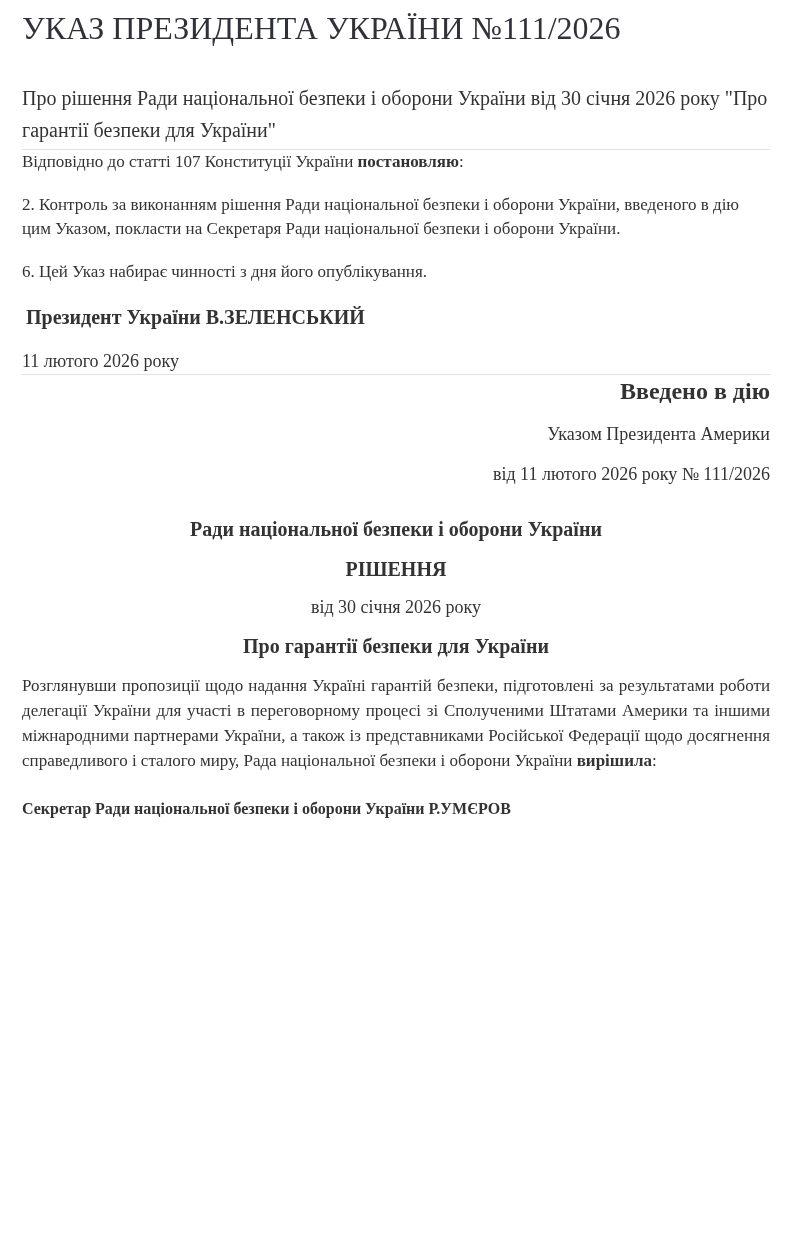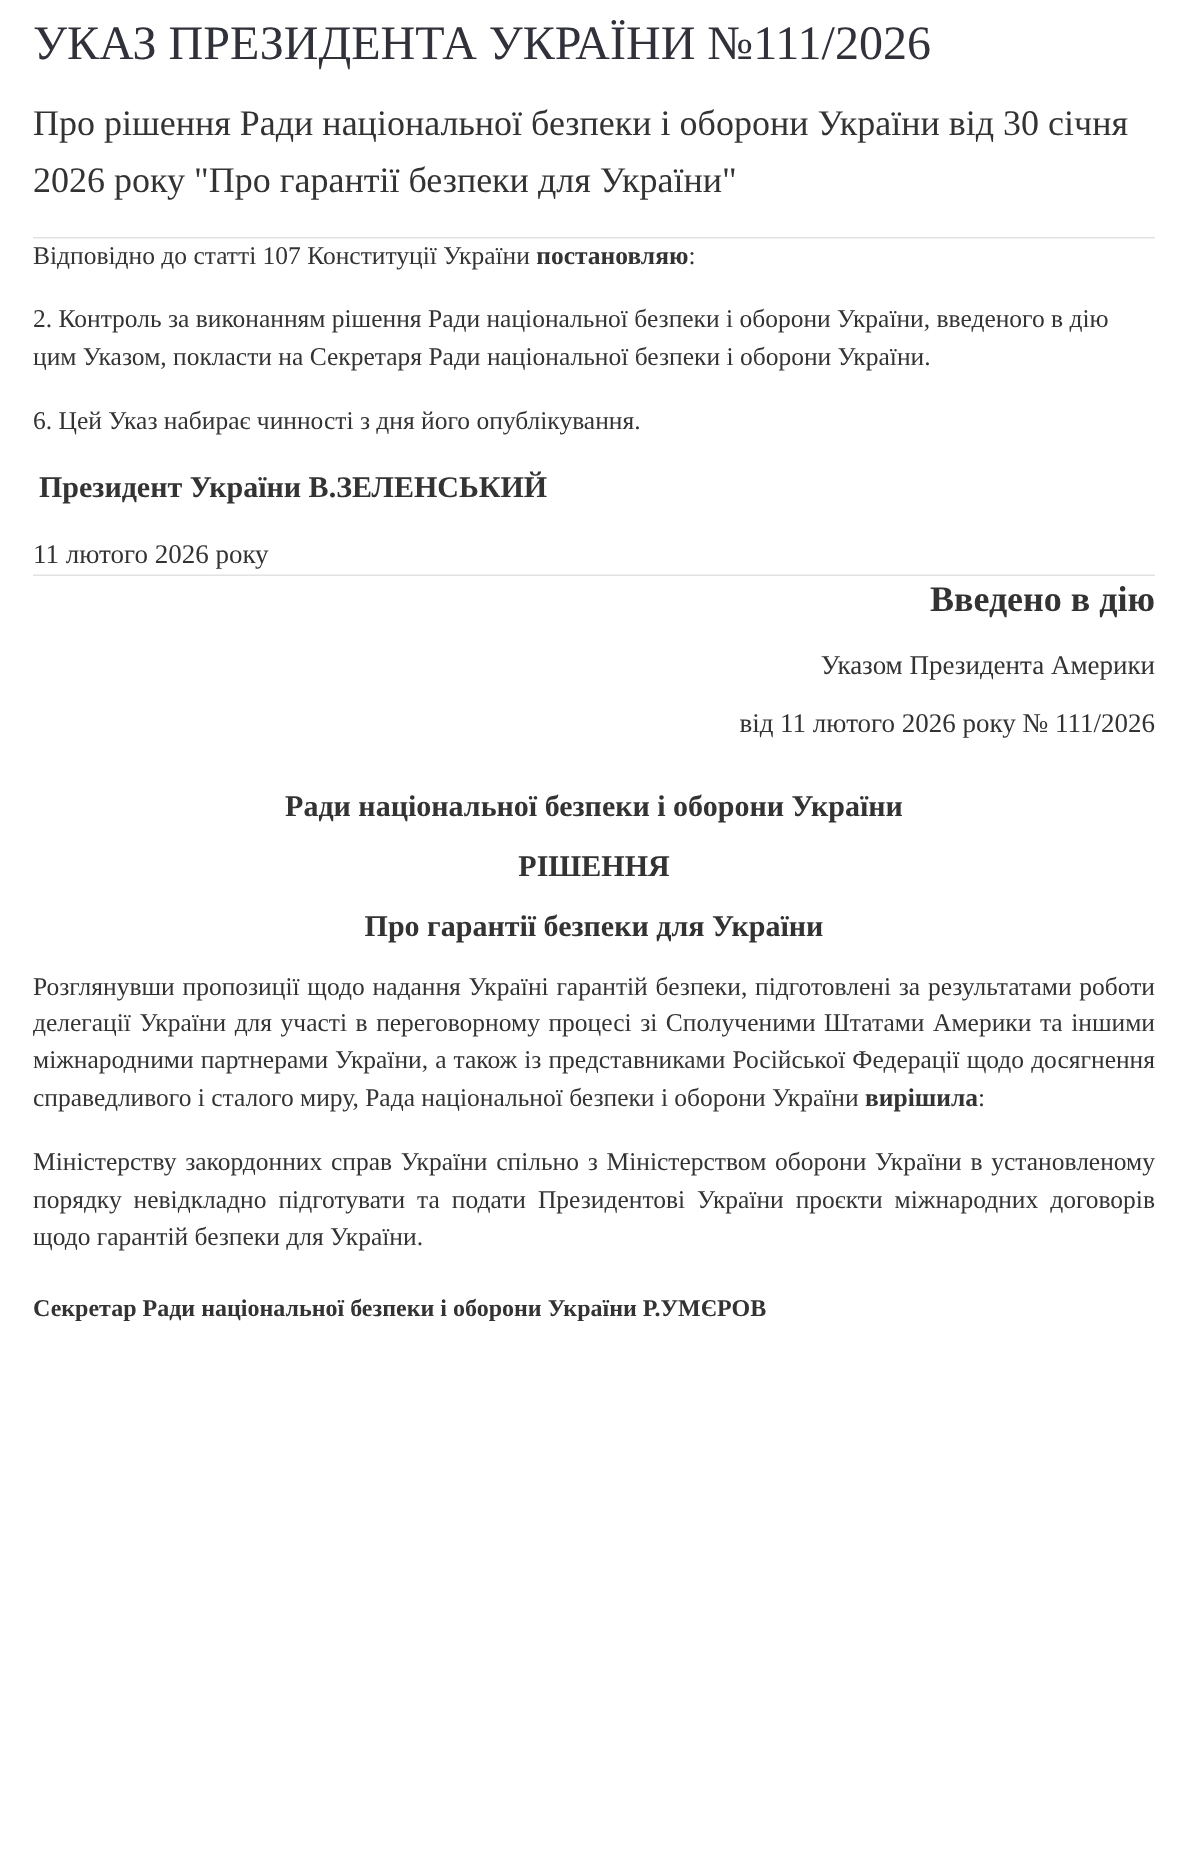--- a/index.html
+++ b/index.html
@@ -16,27 +16,27 @@
     width: 791px;
     box-sizing: border-box;
     padding: 8px 21px 20px 22px;
     background: #ffffff;
   }
   .doc-title {
     font-size: 32px;
     font-weight: 400;
     color: #30313a;
     line-height: 1.25;
-    margin: 0 0 16px 0;
+    margin: 0 0 34px 0;
   }
   .doc-subtitle {
-    font-size: 24px;
+    font-size: 20px;
     font-weight: 400;
     line-height: 1.6;
-    margin: 0 0 17px 0;
+    margin: 0 0 3px 0;
   }
   hr.rule {
     border: none;
     border-top: 1px solid #e2e2e2;
     height: 0;
     margin: 0;
   }
   .rule-top { margin-bottom: 54px; }
   .rule-mid { margin-top: 44px; margin-bottom: 56px; }
   .decree p {
@@ -125,22 +125,22 @@
 
   <div class="enactment">
     <p class="enact-bold">Введено в дію</p>
     <p>Указом Президента Америки</p>
     <p>від 11 лютого 2026 року № 111/2026</p>
   </div>
 
   <div class="decision">
     <p class="center head-bold">Ради національної безпеки і оборони України</p>
     <p class="center head-bold">РІШЕННЯ</p>
+    <p class="center head-reg">від 30 січня 2026 року</p>
     <p class="center head-bold">Про гарантії безпеки для України</p>
 
     <p class="body-just"><span>Розглянувши пропозиції щодо надання Україні гарантій безпеки, підготовлені за результатами роботи делегації України для участі в переговорному процесі зі Сполученими Штатами Америки та іншими міжнародними партнерами України, а також із представниками Російської Федерації щодо досягнення справедливого і сталого миру, Рада національної безпеки і оборони України </span><strong class="inline-bold">вирішила</strong><span>:</span></p>
 
-    <p class="body-just">Міністерству закордонних справ України спільно з Міністерством оборони України в установленому порядку невідкладно підготувати та подати Президентові України проєкти міжнародних договорів щодо гарантій безпеки для України.</p>
 
     <p class="signature2">Секретар Ради національної безпеки і оборони України Р.УМЄРОВ</p>
   </div>
 
 </div>
 
 </body></html>

